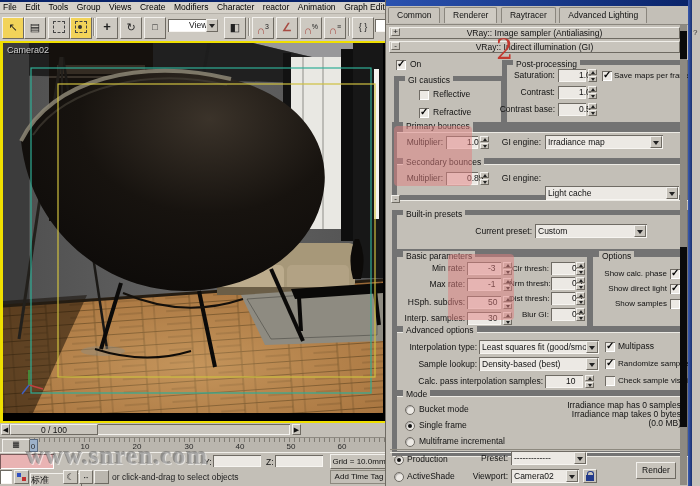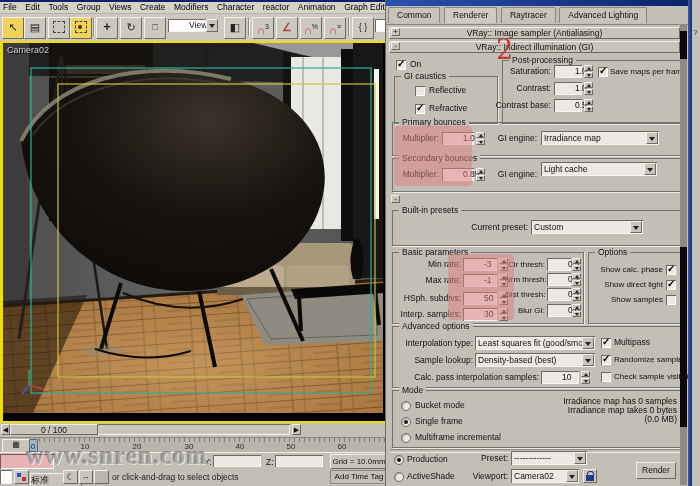--- a/index.html
+++ b/index.html
@@ -43,21 +43,21 @@
   .coord-fld{position:absolute;top:2px;height:12px;width:48px}
   .watermark{position:absolute;left:26px;top:442px;z-index:6;font-family:Liberation Serif, serif;font-weight:bold;font-size:25px;letter-spacing:1px;color:rgba(145,145,145,.6);text-shadow:1px 1px 0 rgba(255,255,255,.55),-1px -1px 0 rgba(80,80,80,.45);pointer-events:none}
   
   .dlg{position:absolute;left:385px;top:0;width:303px;height:486px;background:#c3bfb7;border-left:1px solid #6e6a62;box-sizing:border-box;z-index:10}
   .dlg-title{position:absolute;left:0;top:0;width:100%;height:6px;background:linear-gradient(90deg,#2a52b0,#0a246a)}
   .tabs{position:absolute;left:2px;top:7px;height:17px;white-space:nowrap}
   .tab{display:inline-block;height:15px;line-height:15px;padding:0 8px;font-size:8.5px;background:#c8c4bc;border:1px solid #8a867e;border-bottom:none;border-radius:2px 2px 0 0;margin-right:1px}
   .tabline{position:absolute;left:0;top:24px;width:100%;height:1px;background:#8a867e}
   .roll{position:absolute;left:3px;width:291px;height:12px;background:#c8c4bc;border:1px solid;border-color:#f0eee9 #6e6a62 #6e6a62 #f0eee9;text-align:center;line-height:10px;font-size:8.5px;box-sizing:border-box}
   .rtog{position:absolute;left:2px;top:1px;width:9px;height:8px;background:#c8c4bc;border:1px solid;border-color:#f0eee9 #6e6a62 #6e6a62 #f0eee9;font-size:8px;line-height:6px;text-align:center;box-sizing:border-box}
-  .grp{position:absolute;border:1px solid #737373;box-shadow:1px 1px 0 #eceae4}
+  .grp{position:absolute;border:5px solid #737373;box-shadow:1px 1px 0 #eceae4}
   .gtitle{position:absolute;top:-6px;left:6px;background:#c3bfb7;padding:0 3px;font-size:8.5px;line-height:11px;white-space:nowrap}
   .lbl{position:absolute;font-size:8.5px;line-height:13px;white-space:nowrap}
   .lblr{text-align:right}
   .fld{position:absolute;height:13px;background:#ece9e4;box-shadow:inset 1px 1px 0 #6f6b64,inset -1px -1px 0 #f7f5f1;font-size:8.5px;line-height:13px;padding-left:21px;box-sizing:border-box}
   .spin{position:absolute;width:11px;height:13px}
   .su,.sd{position:absolute;left:0;width:9px;height:6px;background:#c8c4bc;border:1px solid;border-color:#f2f0ec #6e6a62 #6e6a62 #f2f0ec;box-sizing:border-box}
   .su{top:0}.sd{top:7px}
   .su::after{content:"";position:absolute;left:2px;top:1px;border-left:2px solid transparent;border-right:2px solid transparent;border-bottom:3px solid #222}
   .sd::after{content:"";position:absolute;left:2px;top:1px;border-left:2px solid transparent;border-right:2px solid transparent;border-top:3px solid #222}
   .dd{position:absolute;height:14px;background:#ece9e4;box-shadow:inset 1px 1px 0 #6f6b64,inset -1px -1px 0 #f7f5f1;font-size:8.5px;line-height:14px;padding-left:3px;white-space:nowrap;overflow:hidden;box-sizing:border-box}
@@ -337,21 +337,21 @@
 
     <div class="grp" style="left:6px;top:158px;width:288px;height:32px">
       <span class="gtitle">Secondary bounces</span>
       <span class="lbl lblr" style="left:4px;top:9px;width:42px">Multiplier:</span>
       <div class="fld" style="left:49px;top:9px;width:32px">0.85</div>
       <div class="spin" style="left:83px;top:9px">
           <span class="su"></span>
           <span class="sd"></span>
         </div>
       <span class="lbl lblr" style="left:102px;top:9px;width:42px">GI engine:</span>
-      <div class="dd" style="left:148px;top:3px;width:116px"><span>Light cache</span><span class="da"></span></div>
+      <div class="dd" style="left:148px;top:23px;width:134px"><span>Light cache</span><span class="da"></span></div>
     </div>
 
     <div class="hl" style="left:8px;top:126px;width:78px;height:60px"></div>
 
     <div class="rtog" style="left:5px;top:195px">-</div>
 
     <div class="grp" style="left:6px;top:210px;width:288px;height:34px">
       <span class="gtitle">Built-in presets</span>
       <span class="lbl lblr" style="left:55px;top:10px;width:80px">Current preset:</span>
       <div class="dd" style="left:138px;top:9px;width:112px"><span>Custom</span><span class="da"></span></div>

